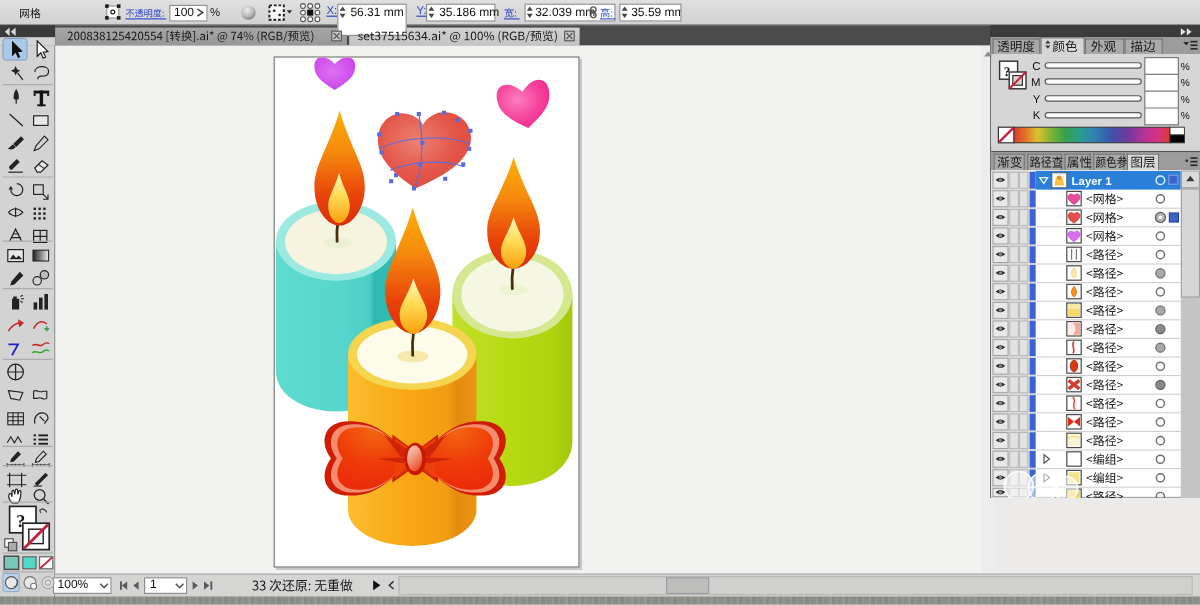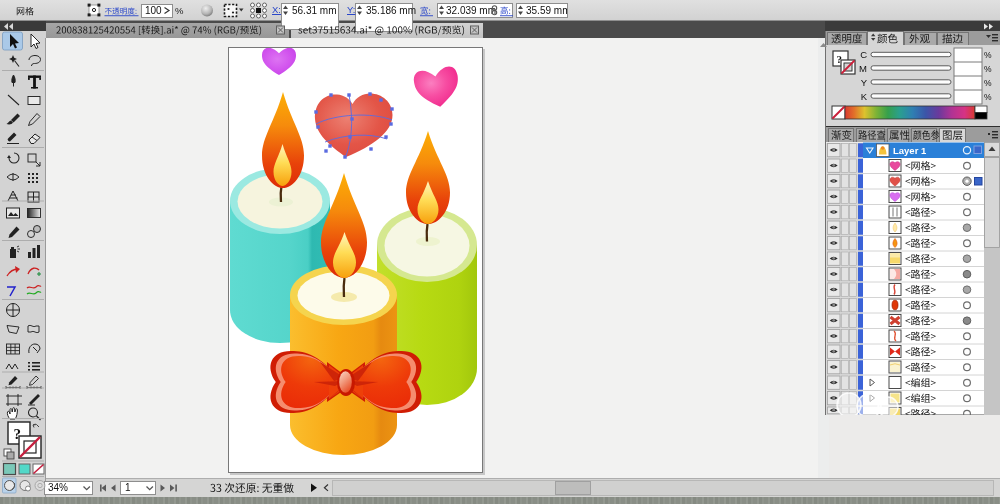--- a/index.html
+++ b/index.html
@@ -30,27 +30,27 @@
 <div class="abs" style="left:887px;top:128px;width:22px;height:14px;background:#a9a9a9;border:1px solid #757575;border-bottom:none"></div>
 <div class="abs" style="left:911px;top:128px;width:26px;height:14px;background:#a9a9a9;border:1px solid #757575;border-bottom:none"></div>
 <div class="abs" style="left:939px;top:128px;width:27px;height:15px;background:#d8d8d8;border:1px solid #757575;border-bottom:none"></div>
 <div class="abs" style="left:826px;top:142px;width:174px;height:273px;background:#fff;border-bottom:1px solid #a8a8a8"></div>
 <div class="abs" style="left:46px;top:478px;width:954px;height:19px;background:#d5d5d4;border-top:1px solid #aeaeae"></div>
 <div class="abs" style="left:332px;top:480px;width:662px;height:16px;background:#d0d0cf;border:1px solid #b7b7b6"></div>
 <div class="abs" style="left:555px;top:481px;width:36px;height:14px;background:#bdbdbc;border:1px solid #a0a0a0"></div>
 <div class="abs" style="left:0;top:497px;width:1000px;height:7px;background:repeating-linear-gradient(90deg,#858a82 0 3px,#8f948c 3px 5px,#898e86 5px 9px,#939890 9px 11px)"></div>
 <div class="inbox" style="left:141px;top:3.5px;width:32px;height:14.5px;line-height:12.5px">100</div>
 <div class="inbox" style="left:281px;top:3px;width:58px;height:27px;padding-left:10px;white-space:nowrap">56.31 mm</div>
-<div class="inbox" style="left:355px;top:3px;width:58px;height:29px;padding-left:10px;white-space:nowrap">35.186 mm</div>
+<div class="inbox" style="left:355px;top:3px;width:58px;height:15px;padding-left:10px;white-space:nowrap">35.186 mm</div>
 <div class="inbox" style="left:437px;top:3px;width:76px;height:15px;padding-left:8px;white-space:nowrap;overflow:hidden">32.039 mm</div>
 <div class="inbox" style="left:516px;top:3px;width:52px;height:15px;padding-left:9px;white-space:nowrap;overflow:hidden">35.59 mm</div>
 <div class="abs" style="left:175px;top:4.5px;font-size:9.5px;color:#222">%</div>
 <div class="abs" style="left:272px;top:4px;font-size:9.5px;color:#2a47c9;text-decoration:underline">X:</div>
 <div class="abs" style="left:347px;top:4px;font-size:9.5px;color:#2a47c9;text-decoration:underline">Y:</div>
-<div class="inbox" style="left:44px;top:481px;width:49px;height:14px;line-height:12px">34%</div>
+<div class="inbox" style="left:44px;top:481px;width:49px;height:14px;line-height:12px">100%</div>
 <div class="inbox" style="left:120px;top:481px;width:36px;height:14px;line-height:12px;padding-left:4px">1</div>
 <svg class="abs" style="left:0;top:0" width="1000" height="504" viewBox="0 0 1000 504">
     <defs>
       <path id="t_wangge" d="M1.7 -4.8 C2.2 -4.3 2.6 -3.7 3 -3.2 C2.7 -2.2 2.2 -1.4 1.5 -0.8 C1.7 -0.7 2 -0.5 2.1 -0.4 C2.6 -1 3.1 -1.7 3.4 -2.6 C3.7 -2.1 3.9 -1.7 4.1 -1.4 L4.6 -1.9 C4.3 -2.2 4 -2.7 3.7 -3.2 C3.9 -4 4.1 -4.8 4.2 -5.7 L3.6 -5.8 C3.5 -5.1 3.4 -4.4 3.2 -3.9 C2.9 -4.3 2.5 -4.8 2.2 -5.2 Z M4.3 -4.8 C4.8 -4.3 5.2 -3.7 5.6 -3.1 C5.2 -2.2 4.7 -1.3 4.1 -0.7 C4.2 -0.6 4.5 -0.4 4.6 -0.3 C5.2 -0.9 5.6 -1.7 6 -2.5 C6.3 -2 6.6 -1.5 6.7 -1.1 L7.2 -1.5 C7 -2 6.6 -2.6 6.2 -3.2 C6.5 -4 6.7 -4.8 6.8 -5.7 L6.2 -5.7 C6.1 -5.1 6 -4.4 5.8 -3.9 C5.5 -4.3 5.1 -4.8 4.8 -5.2 Z M0.8 -7 L0.8 0.7 L1.5 0.7 L1.5 -6.4 L7.6 -6.4 L7.6 -0.2 C7.6 -0 7.5 0 7.3 0 C7.2 0 6.6 0.1 6 0 C6.1 0.2 6.2 0.5 6.2 0.7 C7 0.7 7.5 0.7 7.8 0.6 C8.1 0.5 8.2 0.3 8.2 -0.2 L8.2 -7 Z M14.2 -6 L16.1 -6 C15.9 -5.4 15.5 -4.9 15.1 -4.5 C14.6 -4.9 14.3 -5.4 14.1 -5.8 Z M10.8 -7.6 L10.8 -5.6 L9.5 -5.6 L9.5 -5 L10.7 -5 C10.5 -3.8 9.9 -2.3 9.3 -1.6 C9.4 -1.4 9.5 -1.2 9.6 -1 C10.1 -1.6 10.5 -2.6 10.8 -3.6 L10.8 0.7 L11.5 0.7 L11.5 -3.8 C11.7 -3.4 12.1 -2.9 12.2 -2.7 L12.6 -3.2 C12.4 -3.4 11.7 -4.3 11.5 -4.6 L11.5 -5 L12.5 -5 L12.3 -4.8 C12.4 -4.7 12.7 -4.5 12.8 -4.4 C13.1 -4.6 13.4 -4.9 13.7 -5.3 C13.9 -4.9 14.2 -4.5 14.6 -4 C13.9 -3.4 13 -2.9 12.1 -2.6 C12.2 -2.5 12.4 -2.2 12.5 -2.1 C12.7 -2.2 12.9 -2.2 13.2 -2.4 L13.2 0.7 L13.8 0.7 L13.8 0.3 L16.3 0.3 L16.3 0.7 L17 0.7 L17 -2.4 L17.4 -2.3 C17.5 -2.4 17.7 -2.7 17.8 -2.8 C16.9 -3.1 16.1 -3.5 15.5 -4 C16.2 -4.7 16.7 -5.5 17 -6.4 L16.6 -6.6 L16.5 -6.6 L14.5 -6.6 C14.7 -6.8 14.8 -7.1 14.9 -7.4 L14.2 -7.6 C13.9 -6.7 13.3 -5.8 12.6 -5.1 L12.6 -5.6 L11.5 -5.6 L11.5 -7.6 Z M13.8 -0.3 L13.8 -2 L16.3 -2 L16.3 -0.3 Z M13.6 -2.6 C14.1 -2.9 14.6 -3.2 15.1 -3.6 C15.5 -3.2 16 -2.9 16.6 -2.6 Z"></path>
       <path id="t_btmd" d="M4.2 -3.6 C5.2 -3 6.3 -2.1 6.8 -1.5 L7.3 -2 C6.7 -2.6 5.6 -3.4 4.7 -4 Z M0.5 -5.9 L0.5 -5.3 L3.9 -5.3 C3.2 -4 1.8 -2.7 0.3 -1.9 C0.5 -1.8 0.6 -1.6 0.7 -1.4 C1.8 -2 2.7 -2.8 3.5 -3.7 L3.5 0.6 L4.1 0.6 L4.1 -4.4 C4.3 -4.7 4.5 -5 4.6 -5.3 L7.1 -5.3 L7.1 -5.9 Z M8.1 -5.8 C8.5 -5.4 9 -4.9 9.2 -4.5 L9.7 -4.9 C9.5 -5.3 8.9 -5.8 8.5 -6.1 Z M14.1 -6.3 C13.2 -6.1 11.5 -5.9 10.2 -5.9 C10.2 -5.8 10.3 -5.6 10.3 -5.5 C10.9 -5.5 11.5 -5.5 12.1 -5.6 L12.1 -5 L10 -5 L10 -4.5 L11.8 -4.5 C11.2 -4 10.5 -3.5 9.8 -3.3 C9.9 -3.2 10 -3 10.1 -2.9 C10.8 -3.1 11.6 -3.7 12.1 -4.3 L12.1 -3.2 L12.7 -3.2 L12.7 -4.3 C13.2 -3.7 13.9 -3.2 14.6 -2.9 C14.7 -3 14.9 -3.2 15 -3.3 C14.2 -3.5 13.5 -4 13 -4.5 L14.8 -4.5 L14.8 -5 L12.7 -5 L12.7 -5.6 C13.3 -5.7 14 -5.8 14.5 -5.9 Z M10.6 -3.1 L10.6 -2.6 L11.5 -2.6 C11.3 -1.8 11 -1.2 9.9 -0.9 C10.1 -0.8 10.2 -0.6 10.3 -0.5 C11.4 -0.9 11.8 -1.6 12 -2.6 L12.9 -2.6 C12.9 -2.4 12.8 -2.1 12.7 -1.9 L14 -1.9 C13.9 -1.4 13.9 -1.1 13.8 -1 C13.7 -1 13.7 -1 13.5 -1 C13.4 -1 13 -1 12.7 -1 C12.8 -0.9 12.8 -0.7 12.8 -0.6 C13.2 -0.5 13.6 -0.5 13.7 -0.5 C13.9 -0.6 14.1 -0.6 14.2 -0.7 C14.4 -0.9 14.5 -1.3 14.6 -2.2 C14.6 -2.2 14.6 -2.4 14.6 -2.4 L13.3 -2.4 L13.5 -3.1 Z M9.5 -3.5 L8 -3.5 L8 -2.9 L9 -2.9 L9 -0.6 C8.6 -0.5 8.3 -0.2 7.9 0.1 L8.3 0.6 C8.8 0.1 9.2 -0.3 9.4 -0.3 C9.6 -0.3 9.8 -0 10.1 0.1 C10.6 0.4 11.3 0.5 12.2 0.5 C12.9 0.5 14.2 0.5 14.8 0.4 C14.8 0.3 14.9 -0 14.9 -0.2 C14.2 -0.1 13 -0 12.2 -0 C11.4 -0 10.7 -0.1 10.3 -0.3 C9.9 -0.6 9.7 -0.7 9.5 -0.8 Z M17.8 -3.4 L17.8 -1.9 L16.3 -1.9 L16.3 -3.4 Z M17.8 -3.9 L16.3 -3.9 L16.3 -5.4 L17.8 -5.4 Z M15.8 -5.9 L15.8 -0.7 L16.3 -0.7 L16.3 -1.4 L18.3 -1.4 L18.3 -5.9 Z M21.7 -5.5 L21.7 -4.2 L19.6 -4.2 L19.6 -5.5 Z M19 -6.1 L19 -3.4 C19 -2.2 18.9 -0.7 17.6 0.3 C17.7 0.3 17.9 0.5 18 0.7 C18.9 -0 19.3 -0.9 19.4 -1.8 L21.7 -1.8 L21.7 -0.1 C21.7 -0 21.6 0 21.5 0 C21.4 0 20.9 0.1 20.4 0 C20.5 0.2 20.6 0.4 20.6 0.6 C21.3 0.6 21.7 0.6 21.9 0.5 C22.2 0.4 22.3 0.2 22.3 -0.1 L22.3 -6.1 Z M21.7 -3.7 L21.7 -2.3 L19.5 -2.3 C19.6 -2.7 19.6 -3 19.6 -3.3 L19.6 -3.7 Z M25.7 -4.9 L25.7 -4.2 L24.5 -4.2 L24.5 -3.8 L25.7 -3.8 L25.7 -2.5 L28.7 -2.5 L28.7 -3.8 L29.9 -3.8 L29.9 -4.2 L28.7 -4.2 L28.7 -4.9 L28.1 -4.9 L28.1 -4.2 L26.3 -4.2 L26.3 -4.9 Z M28.1 -3.8 L28.1 -3 L26.3 -3 L26.3 -3.8 Z M28.6 -1.5 C28.2 -1.1 27.7 -0.8 27.2 -0.6 C26.7 -0.8 26.2 -1.2 25.9 -1.5 Z M24.6 -2 L24.6 -1.5 L25.6 -1.5 L25.3 -1.4 C25.7 -1 26.1 -0.7 26.6 -0.4 C25.9 -0.1 25.1 0 24.3 0.1 C24.3 0.2 24.4 0.4 24.5 0.6 C25.4 0.5 26.4 0.3 27.2 -0.1 C27.9 0.3 28.8 0.5 29.8 0.6 C29.8 0.5 30 0.2 30.1 0.1 C29.3 0 28.5 -0.1 27.8 -0.3 C28.5 -0.7 29 -1.2 29.4 -1.8 L29 -2 L28.9 -2 Z M26.4 -6.3 C26.5 -6.1 26.6 -5.8 26.7 -5.6 L23.8 -5.6 L23.8 -3.6 C23.8 -2.4 23.7 -0.8 23.1 0.3 C23.2 0.4 23.5 0.5 23.6 0.6 C24.2 -0.6 24.3 -2.3 24.3 -3.6 L24.3 -5.1 L30 -5.1 L30 -5.6 L27.3 -5.6 C27.3 -5.9 27.1 -6.2 27 -6.4 Z M31.5 -3 C31.7 -3 32 -3.2 32 -3.5 C32 -3.8 31.7 -4 31.5 -4 C31.2 -4 31 -3.8 31 -3.5 C31 -3.2 31.2 -3 31.5 -3 Z M31.5 0.1 C31.7 0.1 32 -0.1 32 -0.4 C32 -0.7 31.7 -1 31.5 -1 C31.2 -1 31 -0.7 31 -0.4 C31 -0.1 31.2 0.1 31.5 0.1 Z"></path>
       <path id="t_kuan" d="M4.4 -1.6 L4.4 -0.2 C4.4 0.4 4.7 0.6 5.5 0.6 C5.7 0.6 6.9 0.6 7.1 0.6 C7.9 0.6 8.1 0.3 8.2 -1 C8 -1.1 7.7 -1.2 7.6 -1.3 C7.5 -0.1 7.5 0 7.1 0 C6.8 0 5.8 0 5.6 0 C5.2 0 5.1 -0 5.1 -0.3 L5.1 -1.6 Z M3.7 -2.7 L3.7 -2 C3.7 -1.3 3.5 -0.4 0.4 0.3 C0.5 0.4 0.7 0.7 0.8 0.8 C4.1 0 4.4 -1.1 4.4 -2 L4.4 -2.7 Z M1.7 -3.5 L1.7 -0.9 L2.3 -0.9 L2.3 -3 L6.1 -3 L6.1 -0.9 L6.8 -0.9 L6.8 -3.5 Z M3.7 -7 C3.8 -6.8 3.9 -6.6 4 -6.4 L0.6 -6.4 L0.6 -4.8 L1.2 -4.8 L1.2 -5.8 L7.3 -5.8 L7.3 -4.8 L7.9 -4.8 L7.9 -6.4 L4.8 -6.4 C4.7 -6.6 4.5 -7 4.3 -7.2 Z M5.1 -5.5 L5.1 -5 L3.4 -5 L3.4 -5.5 L2.8 -5.5 L2.8 -5 L1.5 -5 L1.5 -4.5 L2.8 -4.5 L2.8 -3.8 L3.4 -3.8 L3.4 -4.5 L5.1 -4.5 L5.1 -3.8 L5.7 -3.8 L5.7 -4.5 L7 -4.5 L7 -5 L5.7 -5 L5.7 -5.5 Z M9.7 -3.3 C10 -3.3 10.2 -3.6 10.2 -3.9 C10.2 -4.3 10 -4.5 9.7 -4.5 C9.4 -4.5 9.1 -4.3 9.1 -3.9 C9.1 -3.6 9.4 -3.3 9.7 -3.3 Z M9.7 0.1 C10 0.1 10.2 -0.1 10.2 -0.5 C10.2 -0.8 10 -1.1 9.7 -1.1 C9.4 -1.1 9.1 -0.8 9.1 -0.5 C9.1 -0.1 9.4 0.1 9.7 0.1 Z"></path>
       <path id="t_gao" d="M2.4 -4.8 L6.1 -4.8 L6.1 -4 L2.4 -4 Z M1.8 -5.2 L1.8 -3.5 L6.8 -3.5 L6.8 -5.2 Z M3.7 -7 L4 -6.3 L0.5 -6.3 L0.5 -5.7 L8 -5.7 L8 -6.3 L4.7 -6.3 C4.6 -6.5 4.5 -6.9 4.4 -7.2 Z M0.8 -3 L0.8 0.7 L1.4 0.7 L1.4 -2.5 L7.1 -2.5 L7.1 0 C7.1 0.1 7 0.1 6.9 0.1 C6.8 0.1 6.4 0.1 6 0.1 C6.1 0.3 6.2 0.5 6.2 0.6 C6.8 0.6 7.2 0.6 7.4 0.5 C7.6 0.5 7.7 0.3 7.7 0 L7.7 -3 Z M2.4 -2 L2.4 0.2 L3 0.2 L3 -0.2 L6 -0.2 L6 -2 Z M3 -1.5 L5.4 -1.5 L5.4 -0.7 L3 -0.7 Z M9.7 -3.3 C10 -3.3 10.2 -3.6 10.2 -3.9 C10.2 -4.3 10 -4.5 9.7 -4.5 C9.4 -4.5 9.1 -4.3 9.1 -3.9 C9.1 -3.6 9.4 -3.3 9.7 -3.3 Z M9.7 0.1 C10 0.1 10.2 -0.1 10.2 -0.5 C10.2 -0.8 10 -1.1 9.7 -1.1 C9.4 -1.1 9.1 -0.8 9.1 -0.5 C9.1 -0.1 9.4 0.1 9.7 0.1 Z"></path>
       <path id="t_tab1" d="M0.4 0 L4.8 0 L4.8 -0.8 L2.9 -0.8 C2.5 -0.8 2.1 -0.7 1.7 -0.7 C3.4 -2.3 4.5 -3.7 4.5 -5.1 C4.5 -6.3 3.7 -7.2 2.5 -7.2 C1.6 -7.2 1 -6.8 0.4 -6.1 L0.9 -5.6 C1.3 -6.1 1.8 -6.5 2.4 -6.5 C3.2 -6.5 3.6 -5.9 3.6 -5.1 C3.6 -3.8 2.6 -2.4 0.4 -0.5 Z M8 0.1 C9.3 0.1 10.2 -1.1 10.2 -3.5 C10.2 -6 9.3 -7.2 8 -7.2 C6.7 -7.2 5.8 -6 5.8 -3.5 C5.8 -1.1 6.7 0.1 8 0.1 Z M8 -0.6 C7.2 -0.6 6.7 -1.5 6.7 -3.5 C6.7 -5.6 7.2 -6.5 8 -6.5 C8.8 -6.5 9.3 -5.6 9.3 -3.5 C9.3 -1.5 8.8 -0.6 8 -0.6 Z M13.3 0.1 C14.7 0.1 15.5 -1.1 15.5 -3.5 C15.5 -6 14.7 -7.2 13.3 -7.2 C12 -7.2 11.1 -6 11.1 -3.5 C11.1 -1.1 12 0.1 13.3 0.1 Z M13.3 -0.6 C12.5 -0.6 12 -1.5 12 -3.5 C12 -5.6 12.5 -6.5 13.3 -6.5 C14.1 -6.5 14.7 -5.6 14.7 -3.5 C14.7 -1.5 14.1 -0.6 13.3 -0.6 Z M18.7 0.1 C20 0.1 20.9 -0.7 20.9 -1.7 C20.9 -2.7 20.3 -3.2 19.7 -3.5 L19.7 -3.6 C20.1 -3.9 20.6 -4.6 20.6 -5.3 C20.6 -6.4 19.9 -7.1 18.7 -7.1 C17.6 -7.1 16.8 -6.4 16.8 -5.4 C16.8 -4.6 17.2 -4.1 17.7 -3.7 L17.7 -3.7 C17.1 -3.4 16.4 -2.7 16.4 -1.7 C16.4 -0.7 17.4 0.1 18.7 0.1 Z M19.2 -3.8 C18.3 -4.1 17.6 -4.5 17.6 -5.4 C17.6 -6 18 -6.5 18.7 -6.5 C19.4 -6.5 19.9 -5.9 19.9 -5.2 C19.9 -4.7 19.6 -4.2 19.2 -3.8 Z M18.7 -0.5 C17.8 -0.5 17.2 -1.1 17.2 -1.8 C17.2 -2.5 17.6 -3.1 18.2 -3.4 C19.2 -3 20 -2.7 20 -1.7 C20 -1 19.5 -0.5 18.7 -0.5 Z M23.8 0.1 C25.1 0.1 26.1 -0.6 26.1 -1.9 C26.1 -2.9 25.4 -3.5 24.6 -3.7 L24.6 -3.7 C25.4 -4 25.9 -4.6 25.9 -5.4 C25.9 -6.5 25 -7.2 23.8 -7.2 C23 -7.2 22.4 -6.8 21.8 -6.3 L22.3 -5.8 C22.7 -6.2 23.2 -6.5 23.8 -6.5 C24.5 -6.5 25 -6 25 -5.3 C25 -4.6 24.5 -4 23 -4 L23 -3.3 C24.7 -3.3 25.2 -2.8 25.2 -1.9 C25.2 -1.1 24.6 -0.6 23.8 -0.6 C23 -0.6 22.5 -1 22 -1.4 L21.6 -0.8 C22.1 -0.3 22.7 0.1 23.8 0.1 Z M29.3 0.1 C30.6 0.1 31.5 -0.7 31.5 -1.7 C31.5 -2.7 31 -3.2 30.3 -3.5 L30.3 -3.6 C30.8 -3.9 31.3 -4.6 31.3 -5.3 C31.3 -6.4 30.5 -7.1 29.3 -7.1 C28.3 -7.1 27.4 -6.4 27.4 -5.4 C27.4 -4.6 27.9 -4.1 28.4 -3.7 L28.4 -3.7 C27.7 -3.4 27.1 -2.7 27.1 -1.7 C27.1 -0.7 28 0.1 29.3 0.1 Z M29.8 -3.8 C29 -4.1 28.2 -4.5 28.2 -5.4 C28.2 -6 28.7 -6.5 29.3 -6.5 C30.1 -6.5 30.5 -5.9 30.5 -5.2 C30.5 -4.7 30.3 -4.2 29.8 -3.8 Z M29.3 -0.5 C28.5 -0.5 27.9 -1.1 27.9 -1.8 C27.9 -2.5 28.3 -3.1 28.8 -3.4 C29.8 -3 30.7 -2.7 30.7 -1.7 C30.7 -1 30.2 -0.5 29.3 -0.5 Z M32.8 0 L36.7 0 L36.7 -0.7 L35.3 -0.7 L35.3 -7 L34.6 -7 C34.2 -6.8 33.8 -6.7 33.1 -6.5 L33.1 -6 L34.4 -6 L34.4 -0.7 L32.8 -0.7 Z M37.7 0 L42.1 0 L42.1 -0.8 L40.2 -0.8 C39.8 -0.8 39.4 -0.7 39 -0.7 C40.7 -2.3 41.8 -3.7 41.8 -5.1 C41.8 -6.3 41 -7.2 39.8 -7.2 C38.9 -7.2 38.2 -6.8 37.7 -6.1 L38.2 -5.6 C38.6 -6.1 39.1 -6.5 39.6 -6.5 C40.5 -6.5 40.9 -5.9 40.9 -5.1 C40.9 -3.8 39.9 -2.4 37.7 -0.5 Z M45.1 0.1 C46.3 0.1 47.4 -0.7 47.4 -2.3 C47.4 -3.8 46.5 -4.5 45.3 -4.5 C44.9 -4.5 44.6 -4.4 44.3 -4.3 L44.4 -6.3 L47.1 -6.3 L47.1 -7 L43.7 -7 L43.4 -3.8 L43.9 -3.5 C44.3 -3.7 44.6 -3.9 45.1 -3.9 C46 -3.9 46.6 -3.3 46.6 -2.3 C46.6 -1.2 45.9 -0.6 45.1 -0.6 C44.2 -0.6 43.7 -1 43.3 -1.4 L42.9 -0.8 C43.4 -0.3 44 0.1 45.1 0.1 Z M51.2 0 L52 0 L52 -1.9 L53 -1.9 L53 -2.6 L52 -2.6 L52 -7 L51.1 -7 L48.1 -2.5 L48.1 -1.9 L51.2 -1.9 Z M51.2 -2.6 L49.1 -2.6 L50.7 -5 C50.9 -5.4 51.1 -5.7 51.2 -6.1 L51.3 -6.1 C51.2 -5.7 51.2 -5.1 51.2 -4.8 Z M53.7 0 L58.1 0 L58.1 -0.8 L56.2 -0.8 C55.8 -0.8 55.4 -0.7 55 -0.7 C56.7 -2.3 57.8 -3.7 57.8 -5.1 C57.8 -6.3 57 -7.2 55.7 -7.2 C54.8 -7.2 54.2 -6.8 53.7 -6.1 L54.2 -5.6 C54.6 -6.1 55.1 -6.5 55.6 -6.5 C56.5 -6.5 56.9 -5.9 56.9 -5.1 C56.9 -3.8 55.9 -2.4 53.7 -0.5 Z M61.3 0.1 C62.6 0.1 63.5 -1.1 63.5 -3.5 C63.5 -6 62.6 -7.2 61.3 -7.2 C59.9 -7.2 59.1 -6 59.1 -3.5 C59.1 -1.1 59.9 0.1 61.3 0.1 Z M61.3 -0.6 C60.5 -0.6 59.9 -1.5 59.9 -3.5 C59.9 -5.6 60.5 -6.5 61.3 -6.5 C62.1 -6.5 62.6 -5.6 62.6 -3.5 C62.6 -1.5 62.1 -0.6 61.3 -0.6 Z M66.5 0.1 C67.6 0.1 68.8 -0.7 68.8 -2.3 C68.8 -3.8 67.8 -4.5 66.6 -4.5 C66.2 -4.5 65.9 -4.4 65.6 -4.3 L65.8 -6.3 L68.4 -6.3 L68.4 -7 L65 -7 L64.8 -3.8 L65.2 -3.5 C65.6 -3.7 65.9 -3.9 66.4 -3.9 C67.3 -3.9 67.9 -3.3 67.9 -2.3 C67.9 -1.2 67.2 -0.6 66.4 -0.6 C65.5 -0.6 65 -1 64.6 -1.4 L64.2 -0.8 C64.7 -0.3 65.3 0.1 66.5 0.1 Z M71.8 0.1 C73 0.1 74.1 -0.7 74.1 -2.3 C74.1 -3.8 73.1 -4.5 72 -4.5 C71.5 -4.5 71.2 -4.4 70.9 -4.3 L71.1 -6.3 L73.7 -6.3 L73.7 -7 L70.3 -7 L70.1 -3.8 L70.6 -3.5 C71 -3.7 71.3 -3.9 71.7 -3.9 C72.6 -3.9 73.2 -3.3 73.2 -2.3 C73.2 -1.2 72.5 -0.6 71.7 -0.6 C70.9 -0.6 70.4 -1 70 -1.4 L69.5 -0.8 C70 -0.3 70.7 0.1 71.8 0.1 Z M77.9 0 L78.7 0 L78.7 -1.9 L79.6 -1.9 L79.6 -2.6 L78.7 -2.6 L78.7 -7 L77.7 -7 L74.8 -2.5 L74.8 -1.9 L77.9 -1.9 Z M77.9 -2.6 L75.7 -2.6 L77.3 -5 C77.5 -5.4 77.7 -5.7 77.9 -6.1 L77.9 -6.1 C77.9 -5.7 77.9 -5.1 77.9 -4.8 Z M83.1 1.6 L85 1.6 L85 1.1 L83.7 1.1 L83.7 -7.1 L85 -7.1 L85 -7.6 L83.1 -7.6 Z M86.1 -3.2 C86.2 -3.3 86.5 -3.3 86.8 -3.3 L87.6 -3.3 L87.6 -1.9 L85.7 -1.6 L85.9 -0.9 L87.6 -1.2 L87.6 0.7 L88.3 0.7 L88.3 -1.4 L89.6 -1.6 L89.6 -2.3 L88.3 -2 L88.3 -3.3 L89.3 -3.3 L89.3 -4 L88.3 -4 L88.3 -5.4 L87.6 -5.4 L87.6 -4 L86.7 -4 C87 -4.6 87.3 -5.4 87.6 -6.3 L89.3 -6.3 L89.3 -6.9 L87.8 -6.9 C87.8 -7.3 87.9 -7.6 88 -7.9 L87.3 -8.1 C87.2 -7.7 87.2 -7.3 87.1 -6.9 L85.8 -6.9 L85.8 -6.3 L86.9 -6.3 C86.7 -5.5 86.4 -4.8 86.3 -4.6 C86.2 -4.2 86 -3.9 85.9 -3.8 C86 -3.6 86.1 -3.3 86.1 -3.2 Z M89.4 -5.1 L89.4 -4.5 L90.8 -4.5 C90.6 -3.8 90.4 -3.2 90.2 -2.7 L93 -2.7 C92.7 -2.2 92.3 -1.6 91.9 -1.1 C91.5 -1.3 91.2 -1.5 90.9 -1.7 L90.4 -1.3 C91.4 -0.7 92.5 0.2 93.1 0.8 L93.6 0.2 C93.3 -0.1 92.9 -0.4 92.4 -0.7 C93 -1.5 93.7 -2.4 94.2 -3.1 L93.6 -3.4 L93.5 -3.3 L91.2 -3.3 L91.6 -4.5 L94.5 -4.5 L94.5 -5.1 L91.8 -5.1 L92.1 -6.3 L94.2 -6.3 L94.2 -6.9 L92.2 -6.9 L92.5 -8 L91.8 -8.1 L91.5 -6.9 L89.8 -6.9 L89.8 -6.3 L91.3 -6.3 L91 -5.1 Z M96.5 -8.1 L96.5 -6.1 L95.4 -6.1 L95.4 -5.5 L96.5 -5.5 L96.5 -3.3 C96 -3.2 95.6 -3.1 95.3 -3 L95.5 -2.3 L96.5 -2.6 L96.5 -0.1 C96.5 0 96.4 0 96.3 0 C96.2 0 95.9 0 95.5 0 C95.6 0.2 95.7 0.6 95.8 0.7 C96.3 0.7 96.7 0.7 96.9 0.6 C97.1 0.5 97.2 0.3 97.2 -0.1 L97.2 -2.8 L98.2 -3.2 L98.1 -3.8 L97.2 -3.5 L97.2 -5.5 L98.1 -5.5 L98.1 -6.1 L97.2 -6.1 L97.2 -8.1 Z M100.1 -6.6 L102.1 -6.6 C101.8 -6.3 101.6 -5.9 101.3 -5.6 L99.3 -5.6 C99.6 -6 99.8 -6.3 100.1 -6.6 Z M98.1 -2.8 L98.1 -2.2 L100.4 -2.2 C100.1 -1.3 99.3 -0.5 97.6 0.3 C97.7 0.4 98 0.6 98.1 0.8 C99.7 0 100.6 -0.9 101 -1.8 C101.6 -0.7 102.6 0.3 103.8 0.7 C103.9 0.6 104.1 0.3 104.2 0.2 C103.1 -0.2 102.1 -1.1 101.5 -2.2 L104 -2.2 L104 -2.8 L103.4 -2.8 L103.4 -5.6 L102.1 -5.6 C102.5 -6 102.9 -6.5 103.1 -6.9 L102.6 -7.3 L102.5 -7.2 L100.4 -7.2 C100.6 -7.5 100.7 -7.7 100.8 -7.9 L100.1 -8.1 C99.7 -7.3 99.1 -6.2 98.2 -5.5 C98.3 -5.4 98.5 -5.1 98.6 -5 L98.8 -5.1 L98.8 -2.8 Z M99.5 -2.8 L99.5 -5.1 L100.8 -5.1 L100.8 -4.1 C100.8 -3.7 100.8 -3.2 100.7 -2.8 Z M102.6 -2.8 L101.4 -2.8 C101.5 -3.2 101.5 -3.7 101.5 -4 L101.5 -5.1 L102.6 -5.1 Z M104.8 1.6 L106.8 1.6 L106.8 -7.6 L104.8 -7.6 L104.8 -7.1 L106.1 -7.1 L106.1 1.1 L104.8 1.1 Z M109.1 0.1 C109.4 0.1 109.7 -0.1 109.7 -0.5 C109.7 -0.9 109.4 -1.2 109.1 -1.2 C108.7 -1.2 108.5 -0.9 108.5 -0.5 C108.5 -0.1 108.7 0.1 109.1 0.1 Z M112.5 0.1 C113.2 0.1 113.7 -0.2 114.2 -0.6 L114.3 -0.6 L114.3 0 L115.1 0 L115.1 -3.2 C115.1 -4.5 114.5 -5.3 113.3 -5.3 C112.4 -5.3 111.7 -5 111.2 -4.7 L111.6 -4.1 C112 -4.3 112.5 -4.6 113.1 -4.6 C114 -4.6 114.2 -4 114.2 -3.3 C112 -3.1 111 -2.5 111 -1.4 C111 -0.4 111.6 0.1 112.5 0.1 Z M112.8 -0.6 C112.2 -0.6 111.8 -0.8 111.8 -1.4 C111.8 -2.1 112.4 -2.5 114.2 -2.7 L114.2 -1.3 C113.7 -0.8 113.3 -0.6 112.8 -0.6 Z M116.7 0 L117.6 0 L117.6 -5.2 L116.7 -5.2 Z M117.2 -6.3 C117.5 -6.3 117.7 -6.5 117.7 -6.9 C117.7 -7.2 117.5 -7.4 117.2 -7.4 C116.8 -7.4 116.6 -7.2 116.6 -6.9 C116.6 -6.5 116.8 -6.3 117.2 -6.3 Z M120 -4.5 L120.7 -5.4 L121.5 -4.5 L121.9 -4.8 L121.3 -5.8 L122.3 -6.3 L122.2 -6.8 L121.1 -6.5 L121 -7.6 L120.5 -7.6 L120.4 -6.5 L119.3 -6.8 L119.1 -6.3 L120.1 -5.8 L119.5 -4.8 Z M129.4 1.7 C130.2 1.7 130.8 1.5 131.5 1.1 L131.2 0.6 C130.8 0.9 130.1 1.1 129.5 1.1 C127.7 1.1 126.3 -0.1 126.3 -2.2 C126.3 -4.7 128.1 -6.3 130.1 -6.3 C132 -6.3 133 -5.1 133 -3.3 C133 -2 132.3 -1.1 131.6 -1.1 C131 -1.1 130.8 -1.5 131 -2.4 L131.4 -4.5 L130.8 -4.5 L130.7 -4.1 L130.7 -4.1 C130.5 -4.4 130.2 -4.6 129.8 -4.6 C128.6 -4.6 127.8 -3.3 127.8 -2.1 C127.8 -1.2 128.3 -0.6 129.1 -0.6 C129.5 -0.6 130 -0.9 130.4 -1.3 L130.4 -1.3 C130.5 -0.8 130.9 -0.5 131.5 -0.5 C132.5 -0.5 133.6 -1.5 133.6 -3.4 C133.6 -5.5 132.3 -6.9 130.1 -6.9 C127.7 -6.9 125.6 -5 125.6 -2.2 C125.6 0.3 127.3 1.7 129.4 1.7 Z M129.2 -1.2 C128.8 -1.2 128.5 -1.5 128.5 -2.2 C128.5 -3 129 -4 129.8 -4 C130.1 -4 130.3 -3.9 130.5 -3.6 L130.2 -1.9 C129.9 -1.4 129.5 -1.2 129.2 -1.2 Z M138.2 0 L139.2 0 C139.3 -2.8 139.6 -4.4 141.2 -6.5 L141.2 -7 L136.8 -7 L136.8 -6.3 L140.2 -6.3 C138.8 -4.4 138.4 -2.7 138.2 0 Z M144.9 0 L145.8 0 L145.8 -1.9 L146.7 -1.9 L146.7 -2.6 L145.8 -2.6 L145.8 -7 L144.8 -7 L141.9 -2.5 L141.9 -1.9 L144.9 -1.9 Z M144.9 -2.6 L142.8 -2.6 L144.4 -5 C144.6 -5.4 144.8 -5.7 144.9 -6.1 L145 -6.1 C145 -5.7 144.9 -5.1 144.9 -4.8 Z M149 -2.7 C149.9 -2.7 150.6 -3.5 150.6 -5 C150.6 -6.4 149.9 -7.2 149 -7.2 C148 -7.2 147.4 -6.4 147.4 -5 C147.4 -3.5 148 -2.7 149 -2.7 Z M149 -3.3 C148.4 -3.3 148 -3.8 148 -5 C148 -6.1 148.4 -6.6 149 -6.6 C149.5 -6.6 149.9 -6.1 149.9 -5 C149.9 -3.8 149.5 -3.3 149 -3.3 Z M149.2 0.1 L149.8 0.1 L153.6 -7.2 L153.1 -7.2 Z M153.9 0.1 C154.8 0.1 155.5 -0.7 155.5 -2.1 C155.5 -3.5 154.8 -4.3 153.9 -4.3 C152.9 -4.3 152.3 -3.5 152.3 -2.1 C152.3 -0.7 152.9 0.1 153.9 0.1 Z M153.9 -0.4 C153.3 -0.4 152.9 -1 152.9 -2.1 C152.9 -3.2 153.3 -3.8 153.9 -3.8 C154.4 -3.8 154.8 -3.2 154.8 -2.1 C154.8 -1 154.4 -0.4 153.9 -0.4 Z M160.3 1.9 L160.8 1.6 C160 0.3 159.6 -1.4 159.6 -3 C159.6 -4.6 160 -6.2 160.8 -7.6 L160.3 -7.9 C159.4 -6.4 158.9 -4.9 158.9 -3 C158.9 -1.1 159.4 0.5 160.3 1.9 Z M163.1 -3.7 L163.1 -6.3 L164.3 -6.3 C165.4 -6.3 166 -6 166 -5.1 C166 -4.1 165.4 -3.7 164.3 -3.7 Z M166.1 0 L167.1 0 L165.3 -3.1 C166.2 -3.3 166.9 -4 166.9 -5.1 C166.9 -6.5 165.8 -7 164.4 -7 L162.2 -7 L162.2 0 L163.1 0 L163.1 -3 L164.4 -3 Z M171.1 0.1 C172 0.1 172.8 -0.2 173.2 -0.7 L173.2 -3.6 L170.9 -3.6 L170.9 -2.9 L172.4 -2.9 L172.4 -1.1 C172.1 -0.8 171.6 -0.7 171.1 -0.7 C169.6 -0.7 168.8 -1.8 168.8 -3.5 C168.8 -5.3 169.7 -6.4 171.1 -6.4 C171.8 -6.4 172.3 -6.1 172.7 -5.7 L173.1 -6.3 C172.7 -6.7 172.1 -7.2 171.1 -7.2 C169.2 -7.2 167.9 -5.8 167.9 -3.5 C167.9 -1.2 169.2 0.1 171.1 0.1 Z M174.9 0 L177.1 0 C178.7 0 179.8 -0.7 179.8 -2.1 C179.8 -3 179.2 -3.6 178.4 -3.7 L178.4 -3.8 C179 -4 179.4 -4.6 179.4 -5.3 C179.4 -6.6 178.4 -7 177 -7 L174.9 -7 Z M175.8 -4.1 L175.8 -6.3 L176.9 -6.3 C178 -6.3 178.5 -6 178.5 -5.2 C178.5 -4.5 178.1 -4.1 176.8 -4.1 Z M175.8 -0.7 L175.8 -3.4 L177 -3.4 C178.3 -3.4 178.9 -3 178.9 -2.1 C178.9 -1.1 178.2 -0.7 177 -0.7 Z M180.4 1.7 L181 1.7 L183.9 -7.6 L183.2 -7.6 Z M190.4 -4.8 L190.4 -2.8 C190.4 -1.8 190.2 -0.5 187.9 0.2 C188.1 0.3 188.3 0.6 188.4 0.7 C190.8 -0.2 191.1 -1.6 191.1 -2.8 L191.1 -4.8 Z M191 -0.8 C191.6 -0.4 192.4 0.3 192.7 0.8 L193.2 0.2 C192.8 -0.2 192 -0.8 191.5 -1.3 Z M184.9 -5.8 C185.4 -5.4 186.2 -4.9 186.7 -4.5 L184.4 -4.5 L184.4 -3.9 L186 -3.9 L186 -0.1 C186 0 185.9 0.1 185.8 0.1 C185.6 0.1 185.2 0.1 184.7 0.1 C184.8 0.3 184.9 0.5 184.9 0.7 C185.6 0.7 186 0.7 186.3 0.6 C186.6 0.5 186.7 0.3 186.7 -0.1 L186.7 -3.9 L187.7 -3.9 C187.5 -3.4 187.3 -2.8 187.1 -2.5 L187.7 -2.3 C187.9 -2.8 188.2 -3.7 188.5 -4.4 L188 -4.5 L187.9 -4.5 L187.3 -4.5 L187.5 -4.8 C187.3 -4.9 187 -5.2 186.6 -5.4 C187.2 -5.9 187.8 -6.6 188.2 -7.3 L187.8 -7.6 L187.6 -7.6 L184.6 -7.6 L184.6 -7 L187.2 -7 C186.9 -6.5 186.5 -6.1 186.1 -5.7 L185.3 -6.3 Z M188.8 -6 L188.8 -1.5 L189.5 -1.5 L189.5 -5.4 L192.1 -5.4 L192.1 -1.5 L192.8 -1.5 L192.8 -6 L191 -6 L191.3 -7 L193.2 -7 L193.2 -7.6 L188.5 -7.6 L188.5 -7 L190.5 -7 C190.4 -6.7 190.4 -6.3 190.3 -6 Z M199.8 -6 C200.3 -5.5 200.8 -4.9 201.1 -4.5 L201.7 -4.8 C201.5 -5.2 200.9 -5.8 200.4 -6.3 Z M194.7 -7.5 L194.7 -4.8 L195.4 -4.8 L195.4 -7.5 Z M196.7 -8 L196.7 -4.5 L197.4 -4.5 L197.4 -8 Z M198.7 -1.8 L198.7 -0.2 C198.7 0.5 198.9 0.6 199.9 0.6 C200.1 0.6 201.4 0.6 201.6 0.6 C202.3 0.6 202.5 0.4 202.6 -0.7 C202.4 -0.8 202.1 -0.9 202 -1 C201.9 -0.1 201.9 0 201.5 0 C201.2 0 200.1 0 199.9 0 C199.5 0 199.4 -0 199.4 -0.3 L199.4 -1.8 Z M198 -3.1 L198 -2.4 C198 -1.6 197.8 -0.5 194.2 0.2 C194.4 0.4 194.6 0.6 194.7 0.8 C198.3 -0.1 198.7 -1.4 198.7 -2.4 L198.7 -3.1 Z M195.5 -4.2 L195.5 -1.2 L196.2 -1.2 L196.2 -3.6 L200.7 -3.6 L200.7 -1.2 L201.5 -1.2 L201.5 -4.2 Z M199.2 -8.1 C199 -7 198.5 -5.9 197.9 -5.2 C198.1 -5.1 198.4 -4.9 198.6 -4.8 C198.9 -5.3 199.2 -5.8 199.4 -6.4 L202.6 -6.4 L202.6 -7.1 L199.7 -7.1 C199.8 -7.4 199.9 -7.6 199.9 -7.9 Z M204.2 1.9 C205 0.5 205.6 -1.1 205.6 -3 C205.6 -4.9 205 -6.4 204.2 -7.9 L203.6 -7.6 C204.4 -6.2 204.9 -4.6 204.9 -3 C204.9 -1.4 204.4 0.3 203.6 1.6 Z"></path>
       <path id="t_tab2" d="M2.2 0.1 C3.5 0.1 4.1 -0.6 4.1 -1.4 C4.1 -2.4 3.3 -2.7 2.6 -3 C2 -3.2 1.4 -3.4 1.4 -3.9 C1.4 -4.3 1.7 -4.7 2.4 -4.7 C2.9 -4.7 3.2 -4.5 3.6 -4.2 L4 -4.8 C3.6 -5.1 3 -5.3 2.4 -5.3 C1.2 -5.3 0.6 -4.7 0.6 -3.9 C0.6 -3 1.4 -2.6 2.1 -2.4 C2.7 -2.2 3.3 -1.9 3.3 -1.4 C3.3 -0.9 3 -0.6 2.3 -0.6 C1.7 -0.6 1.2 -0.8 0.7 -1.2 L0.3 -0.6 C0.8 -0.2 1.5 0.1 2.2 0.1 Z M7.5 0.1 C8.2 0.1 8.7 -0.1 9.2 -0.4 L8.9 -1 C8.5 -0.7 8.1 -0.6 7.6 -0.6 C6.6 -0.6 5.9 -1.3 5.9 -2.4 L9.4 -2.4 C9.4 -2.5 9.4 -2.7 9.4 -2.9 C9.4 -4.4 8.7 -5.3 7.3 -5.3 C6.1 -5.3 5 -4.3 5 -2.6 C5 -0.9 6.1 0.1 7.5 0.1 Z M5.8 -3 C6 -4.1 6.6 -4.6 7.3 -4.6 C8.2 -4.6 8.6 -4.1 8.6 -3 Z M12.3 0.1 C12.7 0.1 13 0 13.3 -0.1 L13.1 -0.7 C13 -0.7 12.7 -0.6 12.5 -0.6 C11.9 -0.6 11.7 -1 11.7 -1.6 L11.7 -4.5 L13.1 -4.5 L13.1 -5.2 L11.7 -5.2 L11.7 -6.7 L11 -6.7 L10.9 -5.2 L10.1 -5.2 L10.1 -4.5 L10.8 -4.5 L10.8 -1.6 C10.8 -0.6 11.2 0.1 12.3 0.1 Z M16 0.1 C17.2 0.1 18.2 -0.6 18.2 -1.9 C18.2 -2.9 17.6 -3.5 16.7 -3.7 L16.7 -3.7 C17.5 -4 18 -4.6 18 -5.4 C18 -6.5 17.1 -7.2 15.9 -7.2 C15.1 -7.2 14.5 -6.8 14 -6.3 L14.4 -5.8 C14.8 -6.2 15.3 -6.5 15.9 -6.5 C16.6 -6.5 17.1 -6 17.1 -5.3 C17.1 -4.6 16.6 -4 15.1 -4 L15.1 -3.3 C16.8 -3.3 17.3 -2.8 17.3 -1.9 C17.3 -1.1 16.7 -0.6 15.9 -0.6 C15.1 -0.6 14.6 -1 14.2 -1.4 L13.7 -0.8 C14.2 -0.3 14.9 0.1 16 0.1 Z M20.7 0 L21.6 0 C21.7 -2.8 22 -4.4 23.6 -6.5 L23.6 -7 L19.2 -7 L19.2 -6.3 L22.6 -6.3 C21.3 -4.4 20.8 -2.7 20.7 0 Z M26.6 0.1 C27.8 0.1 28.9 -0.7 28.9 -2.3 C28.9 -3.8 27.9 -4.5 26.8 -4.5 C26.4 -4.5 26 -4.4 25.7 -4.3 L25.9 -6.3 L28.6 -6.3 L28.6 -7 L25.1 -7 L24.9 -3.8 L25.4 -3.5 C25.8 -3.7 26.1 -3.9 26.6 -3.9 C27.4 -3.9 28 -3.3 28 -2.3 C28 -1.2 27.4 -0.6 26.5 -0.6 C25.7 -0.6 25.2 -1 24.8 -1.4 L24.3 -0.8 C24.8 -0.3 25.5 0.1 26.6 0.1 Z M30.3 0 L34.1 0 L34.1 -0.7 L32.7 -0.7 L32.7 -7 L32 -7 C31.7 -6.8 31.2 -6.7 30.6 -6.5 L30.6 -6 L31.8 -6 L31.8 -0.7 L30.3 -0.7 Z M37.3 0.1 C38.4 0.1 39.6 -0.7 39.6 -2.3 C39.6 -3.8 38.6 -4.5 37.4 -4.5 C37 -4.5 36.7 -4.4 36.4 -4.3 L36.6 -6.3 L39.2 -6.3 L39.2 -7 L35.8 -7 L35.6 -3.8 L36 -3.5 C36.4 -3.7 36.7 -3.9 37.2 -3.9 C38.1 -3.9 38.7 -3.3 38.7 -2.3 C38.7 -1.2 38 -0.6 37.2 -0.6 C36.4 -0.6 35.8 -1 35.4 -1.4 L35 -0.8 C35.5 -0.3 36.2 0.1 37.3 0.1 Z M43 0.1 C44.1 0.1 45 -0.8 45 -2.2 C45 -3.6 44.2 -4.4 43 -4.4 C42.5 -4.4 41.9 -4.1 41.4 -3.5 C41.5 -5.7 42.3 -6.4 43.2 -6.4 C43.7 -6.4 44.1 -6.2 44.4 -5.9 L44.9 -6.4 C44.5 -6.9 43.9 -7.2 43.2 -7.2 C41.8 -7.2 40.6 -6.1 40.6 -3.4 C40.6 -1 41.6 0.1 43 0.1 Z M41.5 -2.8 C41.9 -3.5 42.5 -3.7 42.9 -3.7 C43.7 -3.7 44.2 -3.1 44.2 -2.2 C44.2 -1.2 43.6 -0.6 43 -0.6 C42.1 -0.6 41.5 -1.4 41.5 -2.8 Z M47.9 0.1 C49.2 0.1 50.2 -0.6 50.2 -1.9 C50.2 -2.9 49.5 -3.5 48.7 -3.7 L48.7 -3.7 C49.4 -4 49.9 -4.6 49.9 -5.4 C49.9 -6.5 49.1 -7.2 47.9 -7.2 C47.1 -7.2 46.5 -6.8 45.9 -6.3 L46.4 -5.8 C46.8 -6.2 47.3 -6.5 47.9 -6.5 C48.6 -6.5 49.1 -6 49.1 -5.3 C49.1 -4.6 48.6 -4 47.1 -4 L47.1 -3.3 C48.7 -3.3 49.3 -2.8 49.3 -1.9 C49.3 -1.1 48.7 -0.6 47.9 -0.6 C47.1 -0.6 46.5 -1 46.1 -1.4 L45.7 -0.8 C46.1 -0.3 46.8 0.1 47.9 0.1 Z M54 0 L54.8 0 L54.8 -1.9 L55.8 -1.9 L55.8 -2.6 L54.8 -2.6 L54.8 -7 L53.8 -7 L50.9 -2.5 L50.9 -1.9 L54 -1.9 Z M54 -2.6 L51.8 -2.6 L53.4 -5 C53.6 -5.4 53.8 -5.7 54 -6.1 L54 -6.1 C54 -5.7 54 -5.1 54 -4.8 Z M57.4 0.1 C57.7 0.1 58 -0.1 58 -0.5 C58 -0.9 57.7 -1.2 57.4 -1.2 C57 -1.2 56.8 -0.9 56.8 -0.5 C56.8 -0.1 57 0.1 57.4 0.1 Z M60.8 0.1 C61.4 0.1 62 -0.2 62.5 -0.6 L62.6 -0.6 L62.6 0 L63.4 0 L63.4 -3.2 C63.4 -4.5 62.8 -5.3 61.6 -5.3 C60.7 -5.3 60 -5 59.5 -4.7 L59.8 -4.1 C60.3 -4.3 60.8 -4.6 61.4 -4.6 C62.3 -4.6 62.5 -4 62.5 -3.3 C60.3 -3.1 59.3 -2.5 59.3 -1.4 C59.3 -0.4 59.9 0.1 60.8 0.1 Z M61.1 -0.6 C60.5 -0.6 60.1 -0.8 60.1 -1.4 C60.1 -2.1 60.7 -2.5 62.5 -2.7 L62.5 -1.3 C62 -0.8 61.6 -0.6 61.1 -0.6 Z M65 0 L65.9 0 L65.9 -5.2 L65 -5.2 Z M65.5 -6.3 C65.8 -6.3 66 -6.5 66 -6.9 C66 -7.2 65.8 -7.4 65.5 -7.4 C65.1 -7.4 64.9 -7.2 64.9 -6.9 C64.9 -6.5 65.1 -6.3 65.5 -6.3 Z M68.2 -4.5 L69 -5.4 L69.8 -4.5 L70.2 -4.8 L69.6 -5.8 L70.6 -6.3 L70.5 -6.8 L69.4 -6.5 L69.3 -7.6 L68.7 -7.6 L68.6 -6.5 L67.6 -6.8 L67.4 -6.3 L68.4 -5.8 L67.8 -4.8 Z M77.7 1.7 C78.5 1.7 79.1 1.5 79.8 1.1 L79.5 0.6 C79 0.9 78.4 1.1 77.8 1.1 C76 1.1 74.6 -0.1 74.6 -2.2 C74.6 -4.7 76.4 -6.3 78.3 -6.3 C80.3 -6.3 81.3 -5.1 81.3 -3.3 C81.3 -2 80.6 -1.1 79.9 -1.1 C79.3 -1.1 79.1 -1.5 79.3 -2.4 L79.7 -4.5 L79.1 -4.5 L79 -4.1 L79 -4.1 C78.8 -4.4 78.5 -4.6 78.1 -4.6 C76.9 -4.6 76.1 -3.3 76.1 -2.1 C76.1 -1.2 76.6 -0.6 77.4 -0.6 C77.8 -0.6 78.3 -0.9 78.7 -1.3 L78.7 -1.3 C78.8 -0.8 79.2 -0.5 79.8 -0.5 C80.8 -0.5 81.9 -1.5 81.9 -3.4 C81.9 -5.5 80.6 -6.9 78.4 -6.9 C76 -6.9 73.9 -5 73.9 -2.2 C73.9 0.3 75.6 1.7 77.7 1.7 Z M77.5 -1.2 C77.1 -1.2 76.8 -1.5 76.8 -2.2 C76.8 -3 77.3 -4 78.1 -4 C78.4 -4 78.6 -3.9 78.8 -3.6 L78.5 -1.9 C78.2 -1.4 77.8 -1.2 77.5 -1.2 Z M85.5 0 L89.3 0 L89.3 -0.7 L87.9 -0.7 L87.9 -7 L87.3 -7 C86.9 -6.8 86.4 -6.7 85.8 -6.5 L85.8 -6 L87.1 -6 L87.1 -0.7 L85.5 -0.7 Z M92.6 0.1 C94 0.1 94.8 -1.1 94.8 -3.5 C94.8 -6 94 -7.2 92.6 -7.2 C91.3 -7.2 90.4 -6 90.4 -3.5 C90.4 -1.1 91.3 0.1 92.6 0.1 Z M92.6 -0.6 C91.8 -0.6 91.3 -1.5 91.3 -3.5 C91.3 -5.6 91.8 -6.5 92.6 -6.5 C93.4 -6.5 94 -5.6 94 -3.5 C94 -1.5 93.4 -0.6 92.6 -0.6 Z M98 0.1 C99.3 0.1 100.1 -1.1 100.1 -3.5 C100.1 -6 99.3 -7.2 98 -7.2 C96.6 -7.2 95.8 -6 95.8 -3.5 C95.8 -1.1 96.6 0.1 98 0.1 Z M98 -0.6 C97.2 -0.6 96.6 -1.5 96.6 -3.5 C96.6 -5.6 97.2 -6.5 98 -6.5 C98.8 -6.5 99.3 -5.6 99.3 -3.5 C99.3 -1.5 98.8 -0.6 98 -0.6 Z M102.6 -2.7 C103.6 -2.7 104.2 -3.5 104.2 -5 C104.2 -6.4 103.6 -7.2 102.6 -7.2 C101.6 -7.2 101 -6.4 101 -5 C101 -3.5 101.6 -2.7 102.6 -2.7 Z M102.6 -3.3 C102 -3.3 101.7 -3.8 101.7 -5 C101.7 -6.1 102 -6.6 102.6 -6.6 C103.1 -6.6 103.5 -6.1 103.5 -5 C103.5 -3.8 103.1 -3.3 102.6 -3.3 Z M102.8 0.1 L103.4 0.1 L107.3 -7.2 L106.7 -7.2 Z M107.5 0.1 C108.5 0.1 109.1 -0.7 109.1 -2.1 C109.1 -3.5 108.5 -4.3 107.5 -4.3 C106.5 -4.3 105.9 -3.5 105.9 -2.1 C105.9 -0.7 106.5 0.1 107.5 0.1 Z M107.5 -0.4 C106.9 -0.4 106.6 -1 106.6 -2.1 C106.6 -3.2 106.9 -3.8 107.5 -3.8 C108 -3.8 108.4 -3.2 108.4 -2.1 C108.4 -1 108 -0.4 107.5 -0.4 Z M113.9 1.9 L114.4 1.6 C113.6 0.3 113.2 -1.4 113.2 -3 C113.2 -4.6 113.6 -6.2 114.4 -7.6 L113.9 -7.9 C113 -6.4 112.5 -4.9 112.5 -3 C112.5 -1.1 113 0.5 113.9 1.9 Z M116.7 -3.7 L116.7 -6.3 L117.9 -6.3 C119 -6.3 119.6 -6 119.6 -5.1 C119.6 -4.1 119 -3.7 117.9 -3.7 Z M119.7 0 L120.7 0 L118.9 -3.1 C119.8 -3.3 120.5 -4 120.5 -5.1 C120.5 -6.5 119.5 -7 118 -7 L115.8 -7 L115.8 0 L116.7 0 L116.7 -3 L118 -3 Z M124.7 0.1 C125.6 0.1 126.4 -0.2 126.9 -0.7 L126.9 -3.6 L124.5 -3.6 L124.5 -2.9 L126 -2.9 L126 -1.1 C125.8 -0.8 125.3 -0.7 124.8 -0.7 C123.3 -0.7 122.4 -1.8 122.4 -3.5 C122.4 -5.3 123.3 -6.4 124.8 -6.4 C125.5 -6.4 125.9 -6.1 126.3 -5.7 L126.8 -6.3 C126.4 -6.7 125.7 -7.2 124.7 -7.2 C122.9 -7.2 121.5 -5.8 121.5 -3.5 C121.5 -1.2 122.8 0.1 124.7 0.1 Z M128.5 0 L130.8 0 C132.3 0 133.4 -0.7 133.4 -2.1 C133.4 -3 132.8 -3.6 132 -3.7 L132 -3.8 C132.7 -4 133 -4.6 133 -5.3 C133 -6.6 132 -7 130.6 -7 L128.5 -7 Z M129.4 -4.1 L129.4 -6.3 L130.5 -6.3 C131.6 -6.3 132.2 -6 132.2 -5.2 C132.2 -4.5 131.7 -4.1 130.5 -4.1 Z M129.4 -0.7 L129.4 -3.4 L130.6 -3.4 C131.9 -3.4 132.6 -3 132.6 -2.1 C132.6 -1.1 131.9 -0.7 130.6 -0.7 Z M134 1.7 L134.6 1.7 L137.5 -7.6 L136.9 -7.6 Z M144.1 -4.8 L144.1 -2.8 C144.1 -1.8 143.8 -0.5 141.6 0.2 C141.7 0.3 141.9 0.6 142 0.7 C144.5 -0.2 144.7 -1.6 144.7 -2.8 L144.7 -4.8 Z M144.6 -0.8 C145.2 -0.4 146 0.3 146.4 0.8 L146.9 0.2 C146.5 -0.2 145.7 -0.8 145.1 -1.3 Z M138.5 -5.8 C139.1 -5.4 139.8 -4.9 140.3 -4.5 L138 -4.5 L138 -3.9 L139.6 -3.9 L139.6 -0.1 C139.6 0 139.5 0.1 139.4 0.1 C139.3 0.1 138.8 0.1 138.3 0.1 C138.4 0.3 138.5 0.5 138.6 0.7 C139.2 0.7 139.7 0.7 139.9 0.6 C140.2 0.5 140.3 0.3 140.3 -0.1 L140.3 -3.9 L141.3 -3.9 C141.1 -3.4 140.9 -2.8 140.8 -2.5 L141.3 -2.3 C141.6 -2.8 141.9 -3.7 142.1 -4.4 L141.7 -4.5 L141.6 -4.5 L140.9 -4.5 L141.1 -4.8 C140.9 -4.9 140.6 -5.2 140.2 -5.4 C140.8 -5.9 141.4 -6.6 141.8 -7.3 L141.4 -7.6 L141.3 -7.6 L138.2 -7.6 L138.2 -7 L140.8 -7 C140.5 -6.5 140.1 -6.1 139.7 -5.7 L138.9 -6.3 Z M142.4 -6 L142.4 -1.5 L143.1 -1.5 L143.1 -5.4 L145.8 -5.4 L145.8 -1.5 L146.5 -1.5 L146.5 -6 L144.6 -6 L144.9 -7 L146.8 -7 L146.8 -7.6 L142.1 -7.6 L142.1 -7 L144.1 -7 C144.1 -6.7 144 -6.3 143.9 -6 Z M153.4 -6 C153.9 -5.5 154.5 -4.9 154.7 -4.5 L155.3 -4.8 C155.1 -5.2 154.6 -5.8 154 -6.3 Z M148.3 -7.5 L148.3 -4.8 L149 -4.8 L149 -7.5 Z M150.3 -8 L150.3 -4.5 L151 -4.5 L151 -8 Z M152.3 -1.8 L152.3 -0.2 C152.3 0.5 152.5 0.6 153.5 0.6 C153.7 0.6 155 0.6 155.2 0.6 C155.9 0.6 156.1 0.4 156.2 -0.7 C156 -0.8 155.8 -0.9 155.6 -1 C155.6 -0.1 155.5 0 155.1 0 C154.8 0 153.8 0 153.6 0 C153.1 0 153 -0 153 -0.3 L153 -1.8 Z M151.6 -3.1 L151.6 -2.4 C151.6 -1.6 151.4 -0.5 147.9 0.2 C148 0.4 148.2 0.6 148.3 0.8 C151.9 -0.1 152.4 -1.4 152.4 -2.4 L152.4 -3.1 Z M149.1 -4.2 L149.1 -1.2 L149.8 -1.2 L149.8 -3.6 L154.3 -3.6 L154.3 -1.2 L155.1 -1.2 L155.1 -4.2 Z M152.9 -8.1 C152.6 -7 152.2 -5.9 151.6 -5.2 C151.7 -5.1 152 -4.9 152.2 -4.8 C152.5 -5.3 152.8 -5.8 153.1 -6.4 L156.2 -6.4 L156.2 -7.1 L153.3 -7.1 C153.4 -7.4 153.5 -7.6 153.6 -7.9 Z M157.8 1.9 C158.7 0.5 159.2 -1.1 159.2 -3 C159.2 -4.9 158.7 -6.4 157.8 -7.9 L157.2 -7.6 C158.1 -6.2 158.5 -4.6 158.5 -3 C158.5 -1.4 158.1 0.3 157.2 1.6 Z"></path>
       <path id="t_tmd" d="M0.6 -8 C1.2 -7.5 2 -6.8 2.3 -6.3 L2.9 -6.8 C2.6 -7.3 1.9 -8 1.2 -8.5 Z M9 -8.7 C7.7 -8.4 5.4 -8.2 3.5 -8.1 C3.6 -8 3.7 -7.7 3.7 -7.5 C4.5 -7.6 5.4 -7.6 6.2 -7.7 L6.2 -6.9 L3.3 -6.9 L3.3 -6.3 L5.7 -6.3 C5 -5.5 4 -4.9 3 -4.5 C3.1 -4.4 3.3 -4.1 3.5 -4 C4.4 -4.3 5.5 -5.1 6.2 -5.9 L6.2 -4.5 L7 -4.5 L7 -5.9 C7.7 -5.1 8.7 -4.4 9.7 -4 C9.8 -4.2 10 -4.4 10.2 -4.6 C9.2 -4.9 8.1 -5.5 7.4 -6.3 L10 -6.3 L10 -6.9 L7 -6.9 L7 -7.7 C7.9 -7.8 8.8 -8 9.5 -8.1 Z M4.1 -4.2 L4.1 -3.6 L5.3 -3.6 C5.1 -2.5 4.7 -1.7 3.2 -1.2 C3.4 -1.1 3.6 -0.8 3.7 -0.6 C5.3 -1.2 5.9 -2.2 6.1 -3.6 L7.3 -3.6 C7.3 -3.3 7.2 -2.9 7.1 -2.7 L8.9 -2.7 C8.8 -1.9 8.7 -1.5 8.5 -1.4 C8.5 -1.3 8.4 -1.3 8.2 -1.3 C8 -1.3 7.5 -1.3 7 -1.4 C7.1 -1.2 7.2 -1 7.2 -0.8 C7.7 -0.7 8.2 -0.7 8.5 -0.8 C8.8 -0.8 9 -0.8 9.1 -1 C9.4 -1.2 9.5 -1.7 9.6 -3 C9.6 -3.1 9.6 -3.3 9.6 -3.3 L7.9 -3.3 L8.2 -4.2 Z M2.6 -4.8 L0.6 -4.8 L0.6 -4.1 L1.9 -4.1 L1.9 -0.9 C1.4 -0.7 0.9 -0.3 0.5 0.2 L1 0.8 C1.6 0.2 2.2 -0.4 2.6 -0.4 C2.8 -0.4 3.1 -0.1 3.5 0.2 C4.2 0.6 5.1 0.7 6.3 0.7 C7.3 0.7 9.1 0.7 9.9 0.6 C9.9 0.4 10.1 -0 10.1 -0.2 C9.1 -0.1 7.5 -0 6.3 -0 C5.2 -0 4.3 -0.1 3.7 -0.5 C3.2 -0.8 2.9 -1 2.6 -1.1 Z M14 -4.7 L14 -2.6 L12.1 -2.6 L12.1 -4.7 Z M14 -5.4 L12.1 -5.4 L12.1 -7.5 L14 -7.5 Z M11.3 -8.2 L11.3 -0.9 L12.1 -0.9 L12.1 -1.9 L14.8 -1.9 L14.8 -8.2 Z M19.5 -7.6 L19.5 -5.8 L16.5 -5.8 L16.5 -7.6 Z M15.8 -8.4 L15.8 -4.6 C15.8 -3 15.6 -1 13.8 0.4 C14 0.5 14.3 0.7 14.4 0.9 C15.6 -0 16.1 -1.3 16.4 -2.5 L19.5 -2.5 L19.5 -0.2 C19.5 -0 19.4 0.1 19.2 0.1 C19 0.1 18.4 0.1 17.7 0 C17.8 0.3 17.9 0.6 18 0.8 C18.9 0.8 19.4 0.8 19.8 0.7 C20.1 0.5 20.2 0.3 20.2 -0.2 L20.2 -8.4 Z M19.5 -5.1 L19.5 -3.2 L16.5 -3.2 C16.5 -3.7 16.5 -4.2 16.5 -4.6 L16.5 -5.1 Z M25.1 -6.8 L25.1 -5.8 L23.4 -5.8 L23.4 -5.2 L25.1 -5.2 L25.1 -3.5 L29.1 -3.5 L29.1 -5.2 L30.8 -5.2 L30.8 -5.8 L29.1 -5.8 L29.1 -6.8 L28.4 -6.8 L28.4 -5.8 L25.8 -5.8 L25.8 -6.8 Z M28.4 -5.2 L28.4 -4.1 L25.8 -4.1 L25.8 -5.2 Z M28.9 -2.1 C28.5 -1.6 27.8 -1.2 27.1 -0.8 C26.3 -1.2 25.7 -1.6 25.3 -2.1 Z M23.5 -2.8 L23.5 -2.1 L24.9 -2.1 L24.5 -2 C24.9 -1.4 25.5 -0.9 26.2 -0.5 C25.2 -0.2 24.1 0 23 0.1 C23.1 0.3 23.3 0.6 23.3 0.8 C24.6 0.6 25.9 0.4 27 -0.1 C28.1 0.4 29.3 0.7 30.6 0.8 C30.7 0.6 30.9 0.3 31.1 0.2 C29.9 0.1 28.9 -0.2 27.9 -0.5 C28.9 -1 29.6 -1.6 30.1 -2.6 L29.6 -2.8 L29.5 -2.8 Z M26 -8.7 C26.1 -8.4 26.3 -8.1 26.4 -7.8 L22.3 -7.8 L22.3 -4.9 C22.3 -3.3 22.2 -1.1 21.4 0.5 C21.6 0.5 21.9 0.7 22.1 0.8 C23 -0.8 23.1 -3.2 23.1 -4.9 L23.1 -7 L31 -7 L31 -7.8 L27.3 -7.8 C27.2 -8.1 26.9 -8.5 26.8 -8.9 Z"></path>

